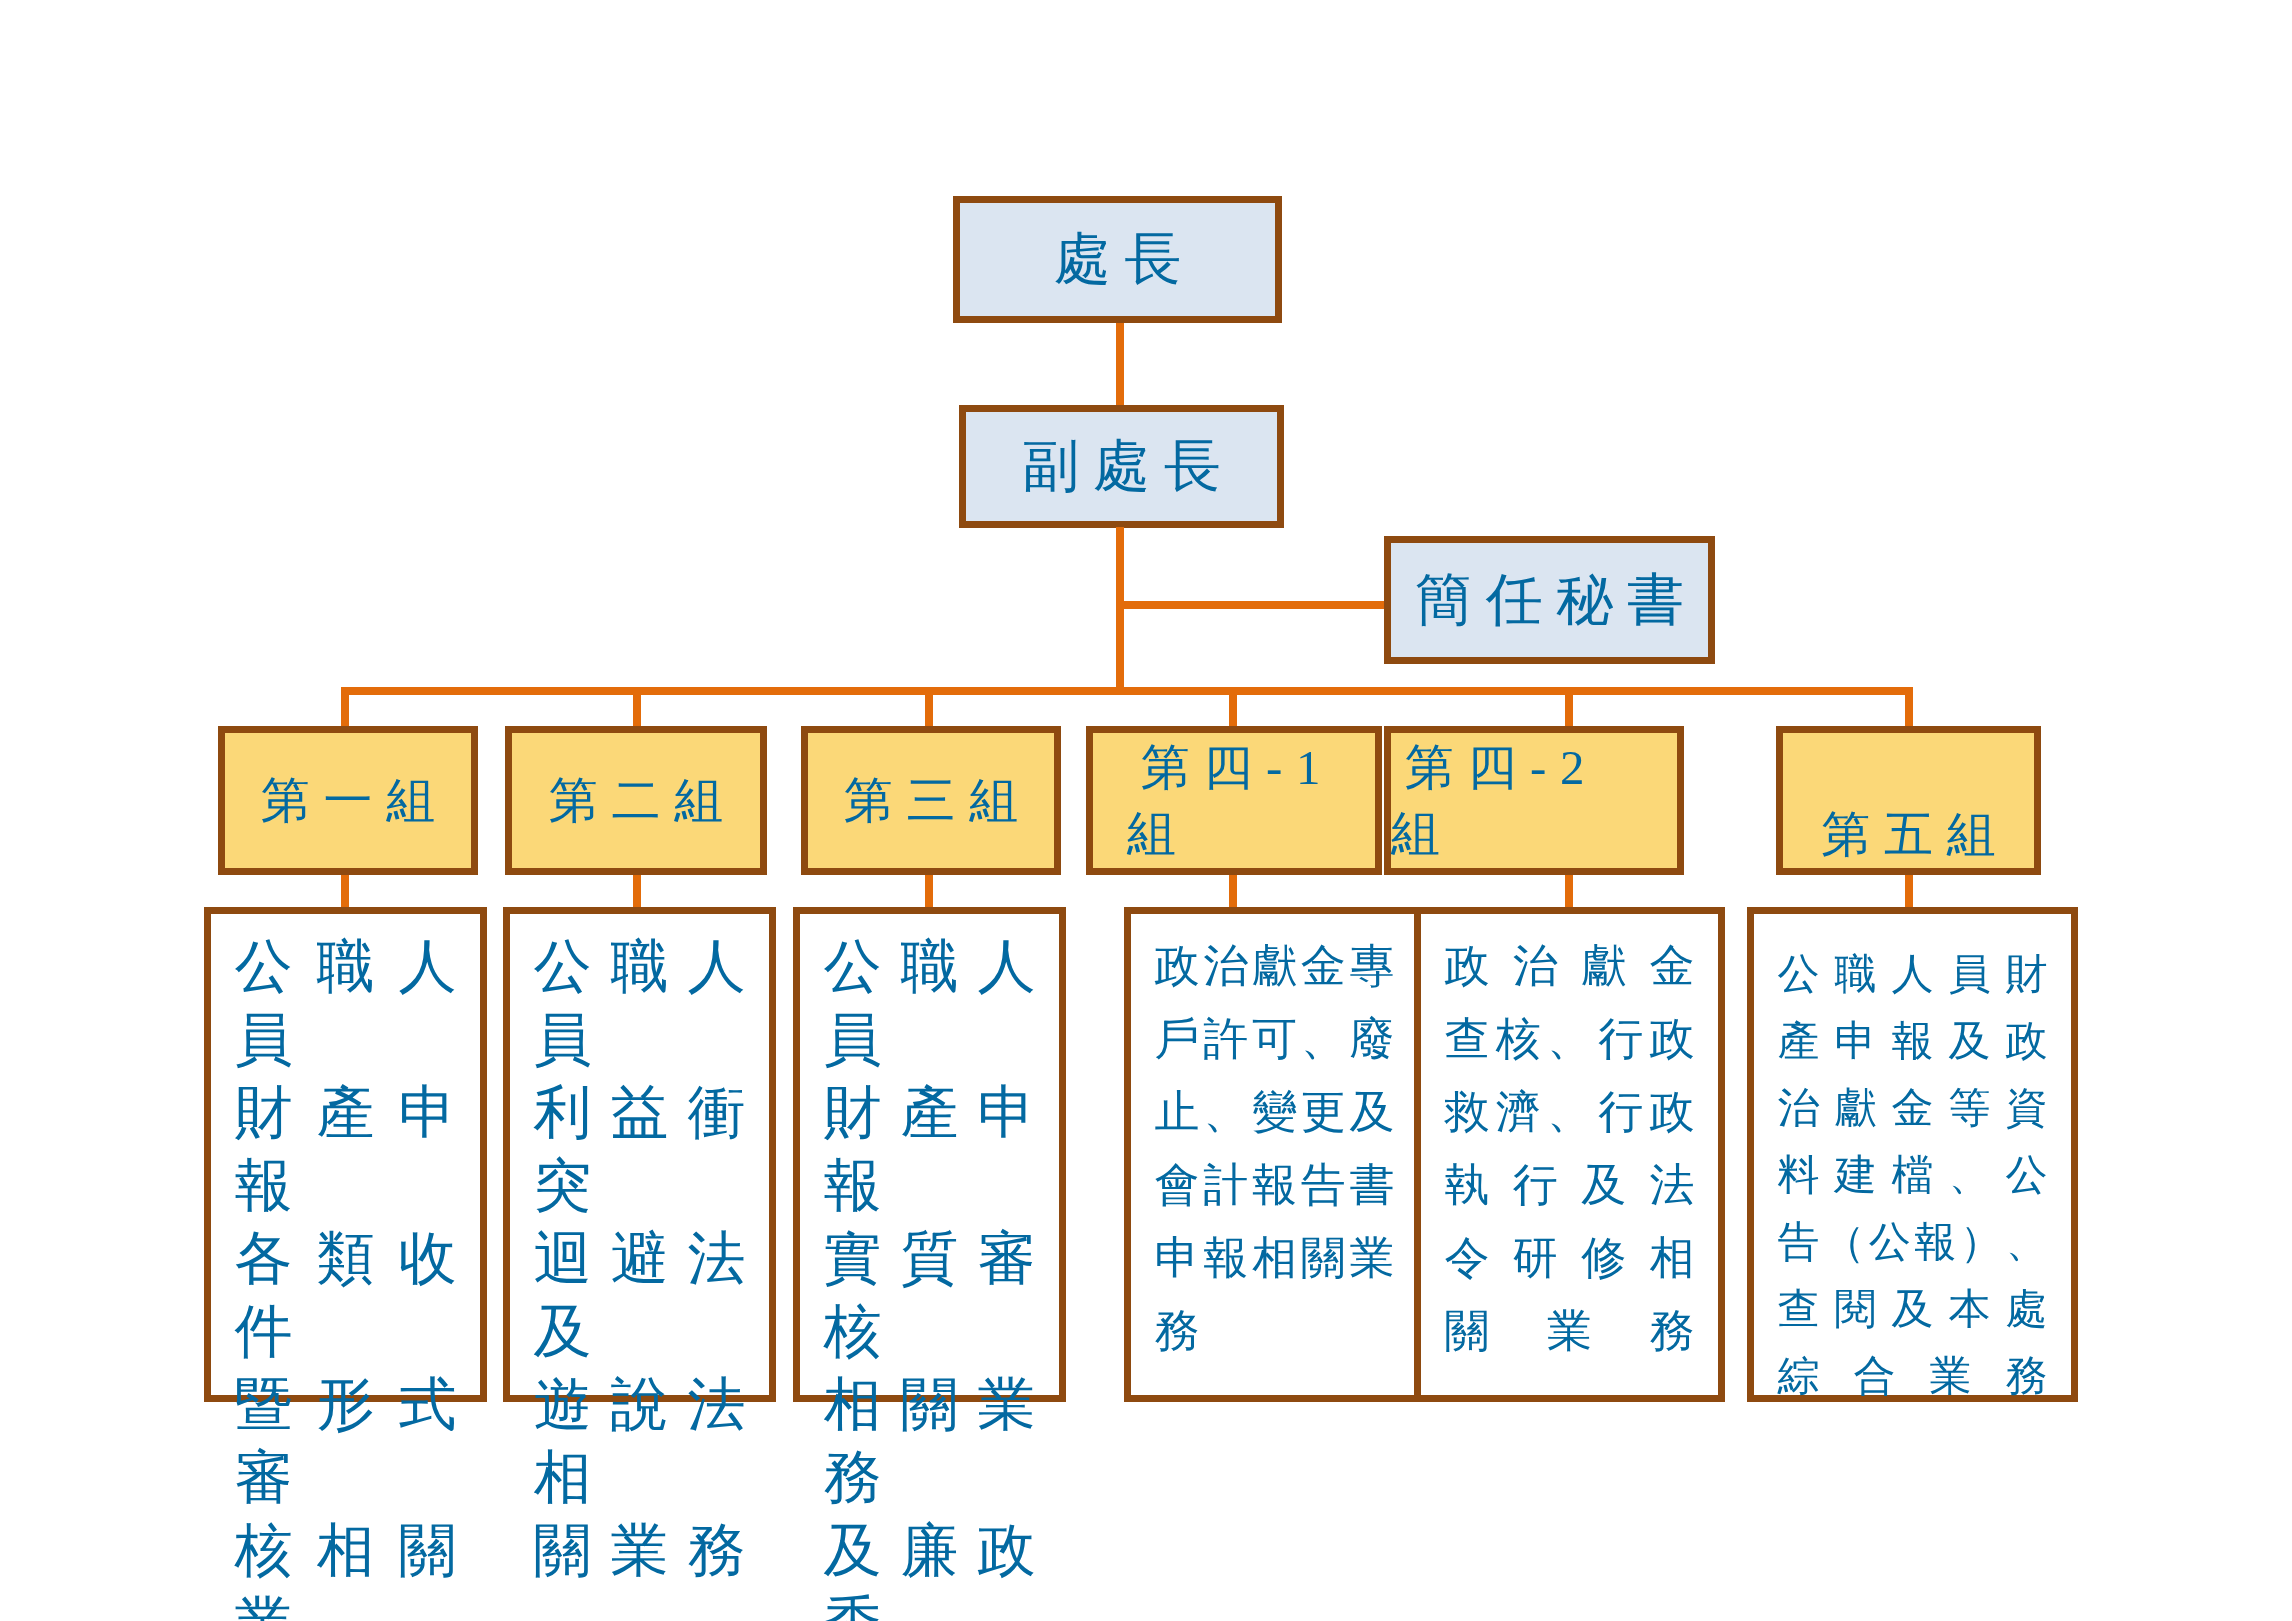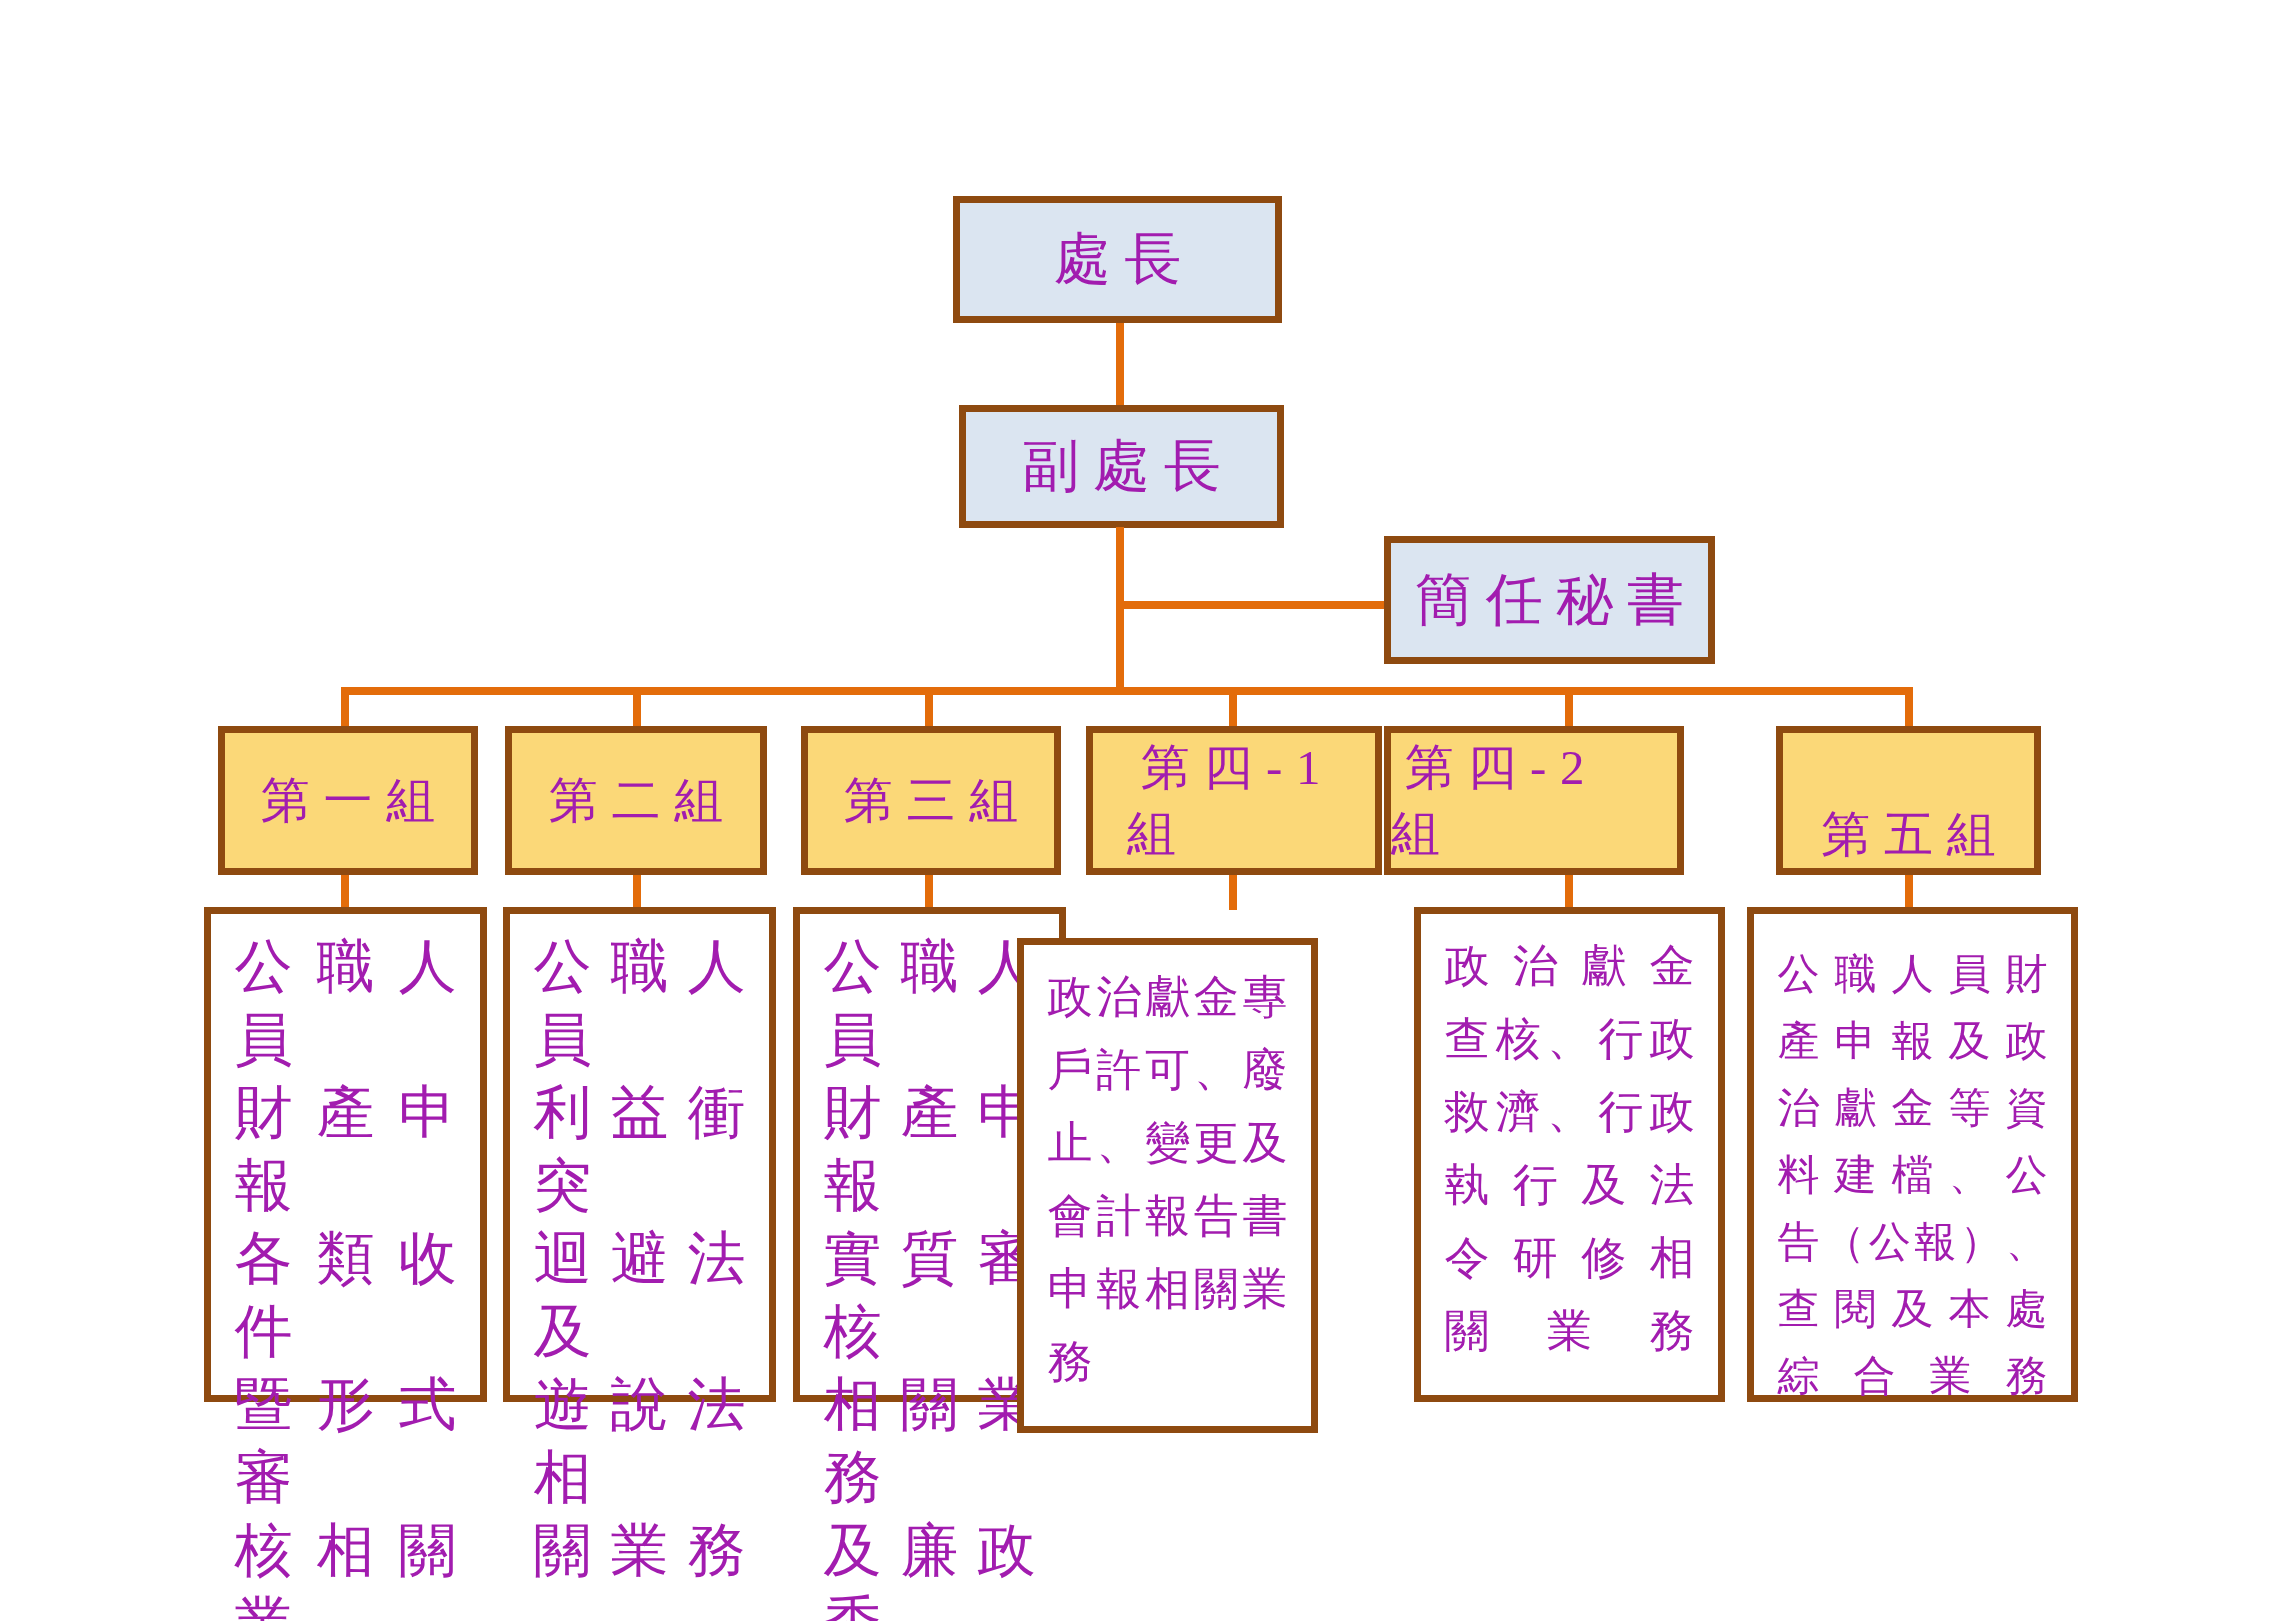--- a/index.html
+++ b/index.html
@@ -1,21 +1,21 @@
 <!DOCTYPE html>
 <html style="--connector: #E36C0A; --box-border: #8E4A10; --top-box-fill: #DBE5F1; --group-box-fill: #FBD878; --duties-box-fill: #FFFFFF; --page-bg: #FFFFFF; --text: #000000;"><head>
 <meta charset="utf-8">
 <style>
   html,body{margin:0;padding:0;background:#fff;}
   #canvas{
     position:relative;
     width:2293px;height:1621px;
     background:var(--page-bg,#ffffff);
     font-family:"Liberation Serif","DejaVu Serif",serif;
-    color:#a21caf;
+    color:#0369a1;
     overflow:hidden;
     text-decoration:underline;
   }
   .box{
     position:absolute;
     box-sizing:border-box;
     border:7.8px solid var(--box-border,#8E4A10);
     display:flex;align-items:center;justify-content:center;
   }
   .topbox{
@@ -122,21 +122,21 @@
 關業務</span>
   </div>
   <div class="box dutybox c3" style="left:793px;top:907px;width:273px;height:495px;">
     <span class="duties">公職人員
 財產申報
 實質審核
 相關業務
 及廉政委
 員會業務</span>
   </div>
-  <div class="box dutybox c4" style="left:1017px;top:907px;width:301px;height:495px;margin-top:31px;">
+  <div class="box dutybox c4" style="left:1124px;top:907px;width:301px;height:495px;">
     <span class="duties">政治獻金專
 戶許可、廢
 止、變更及
 會計報告書
 申報相關業
 務</span>
   </div>
   <div class="box dutybox c5" style="left:1414px;top:907px;width:311px;height:495px;">
     <span class="duties">政治獻金
 查核、行政

